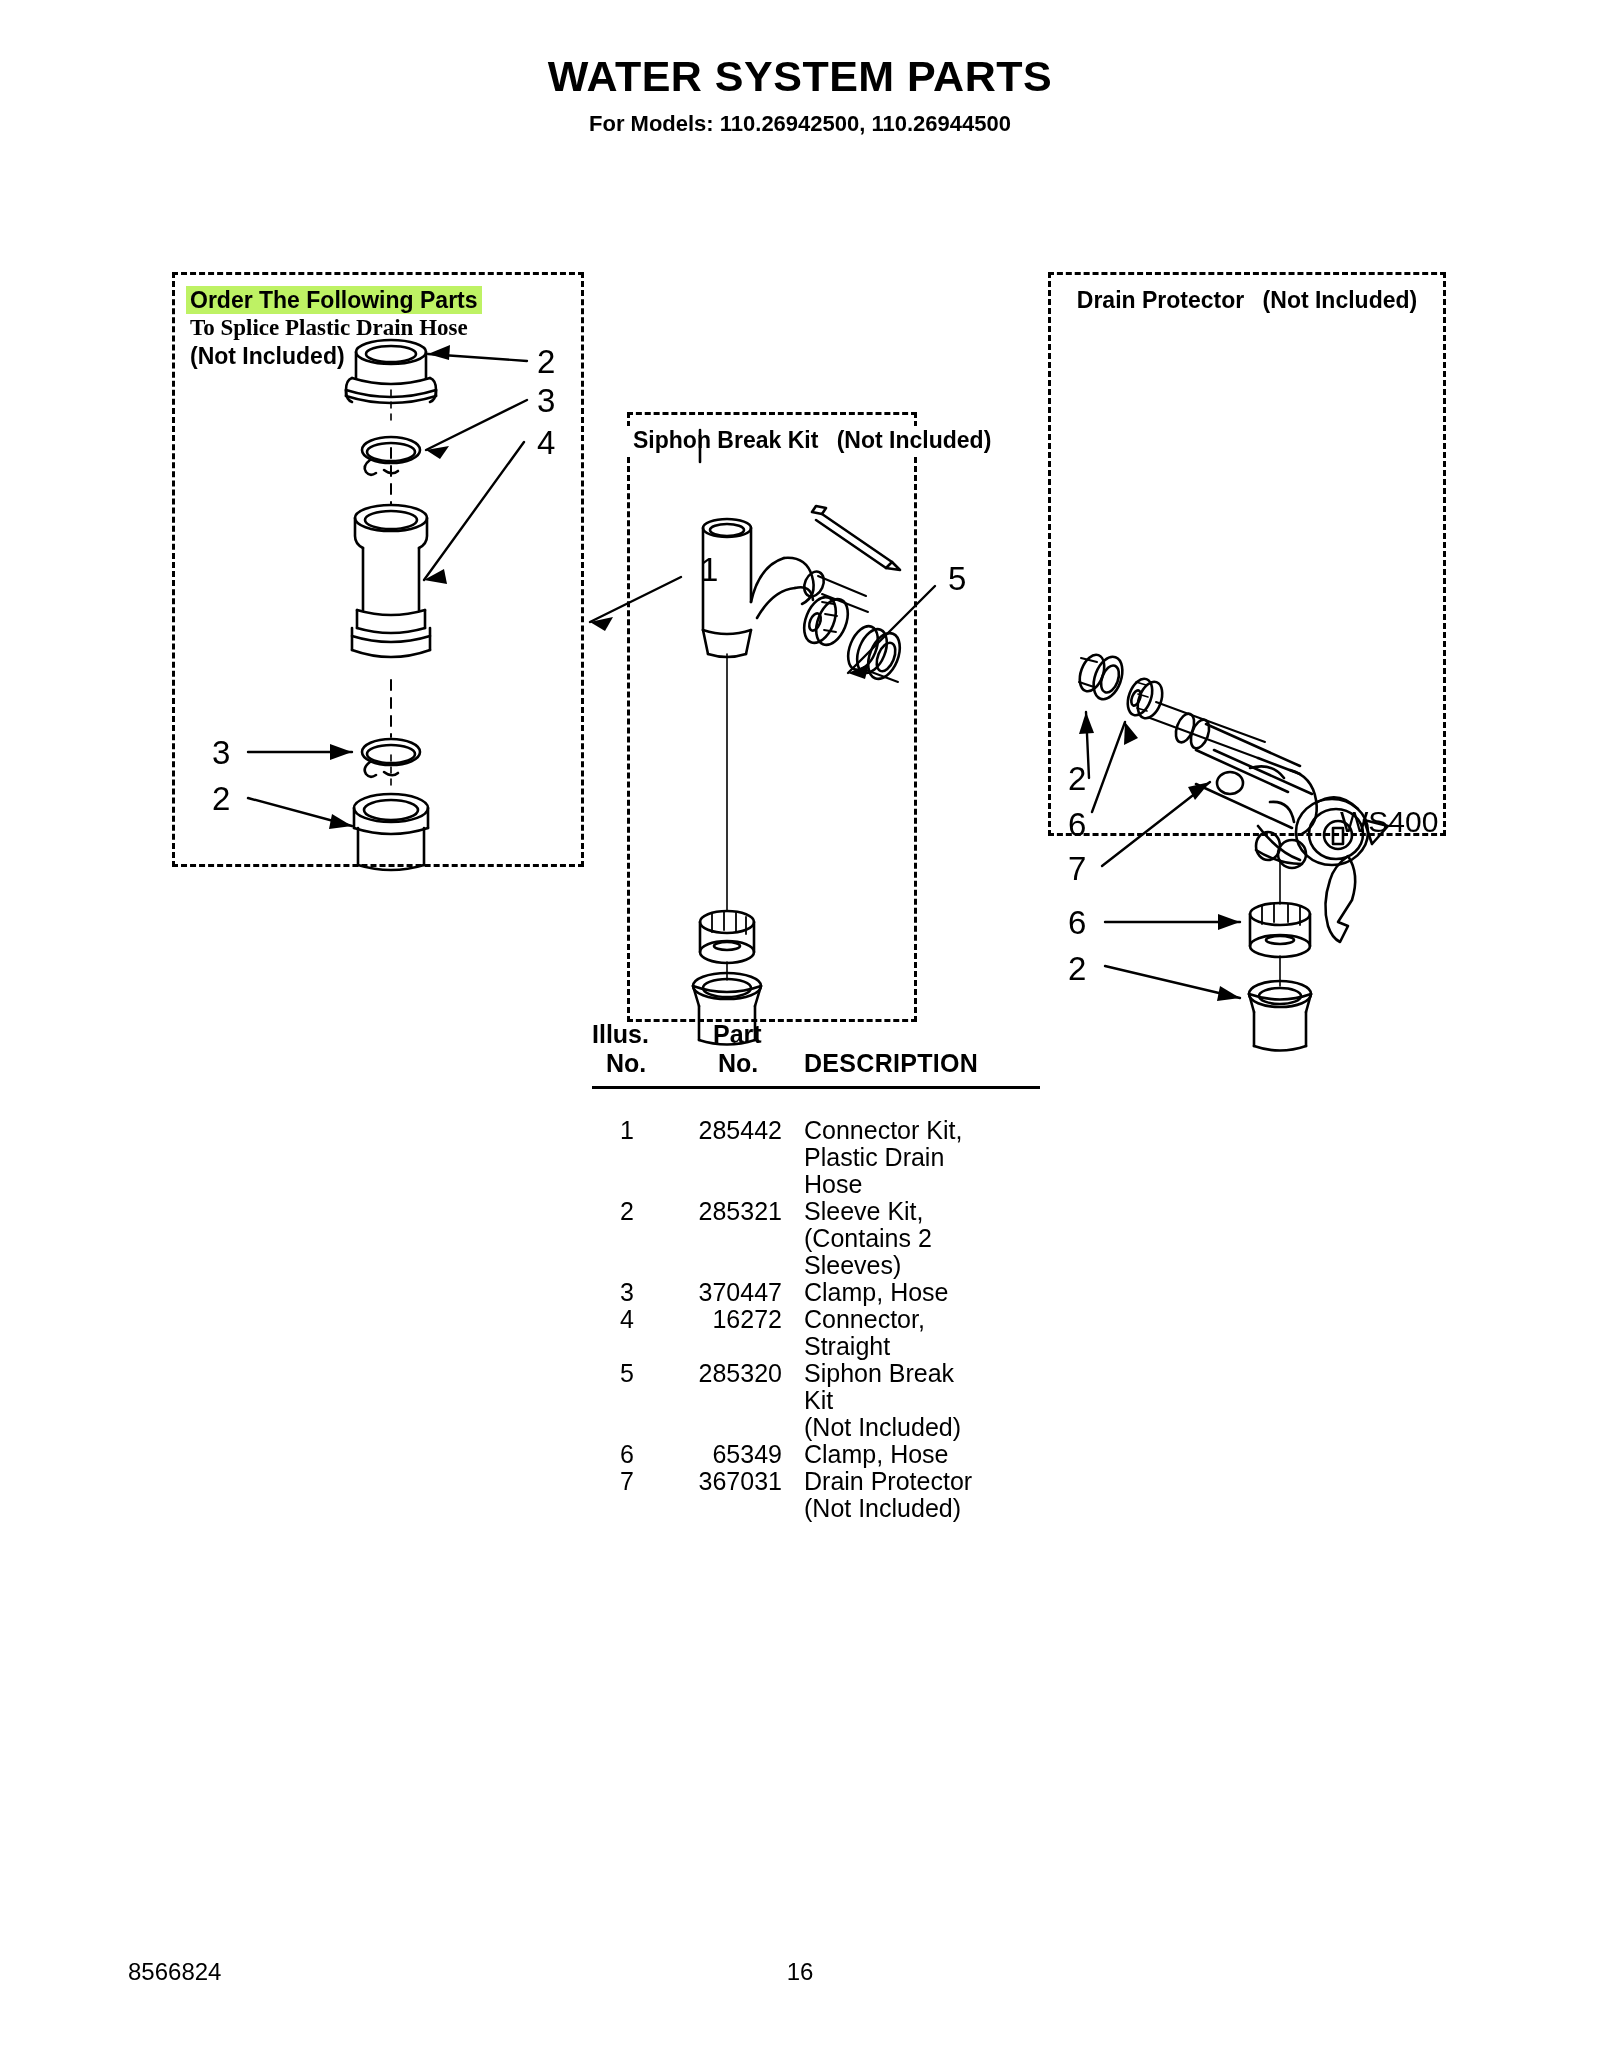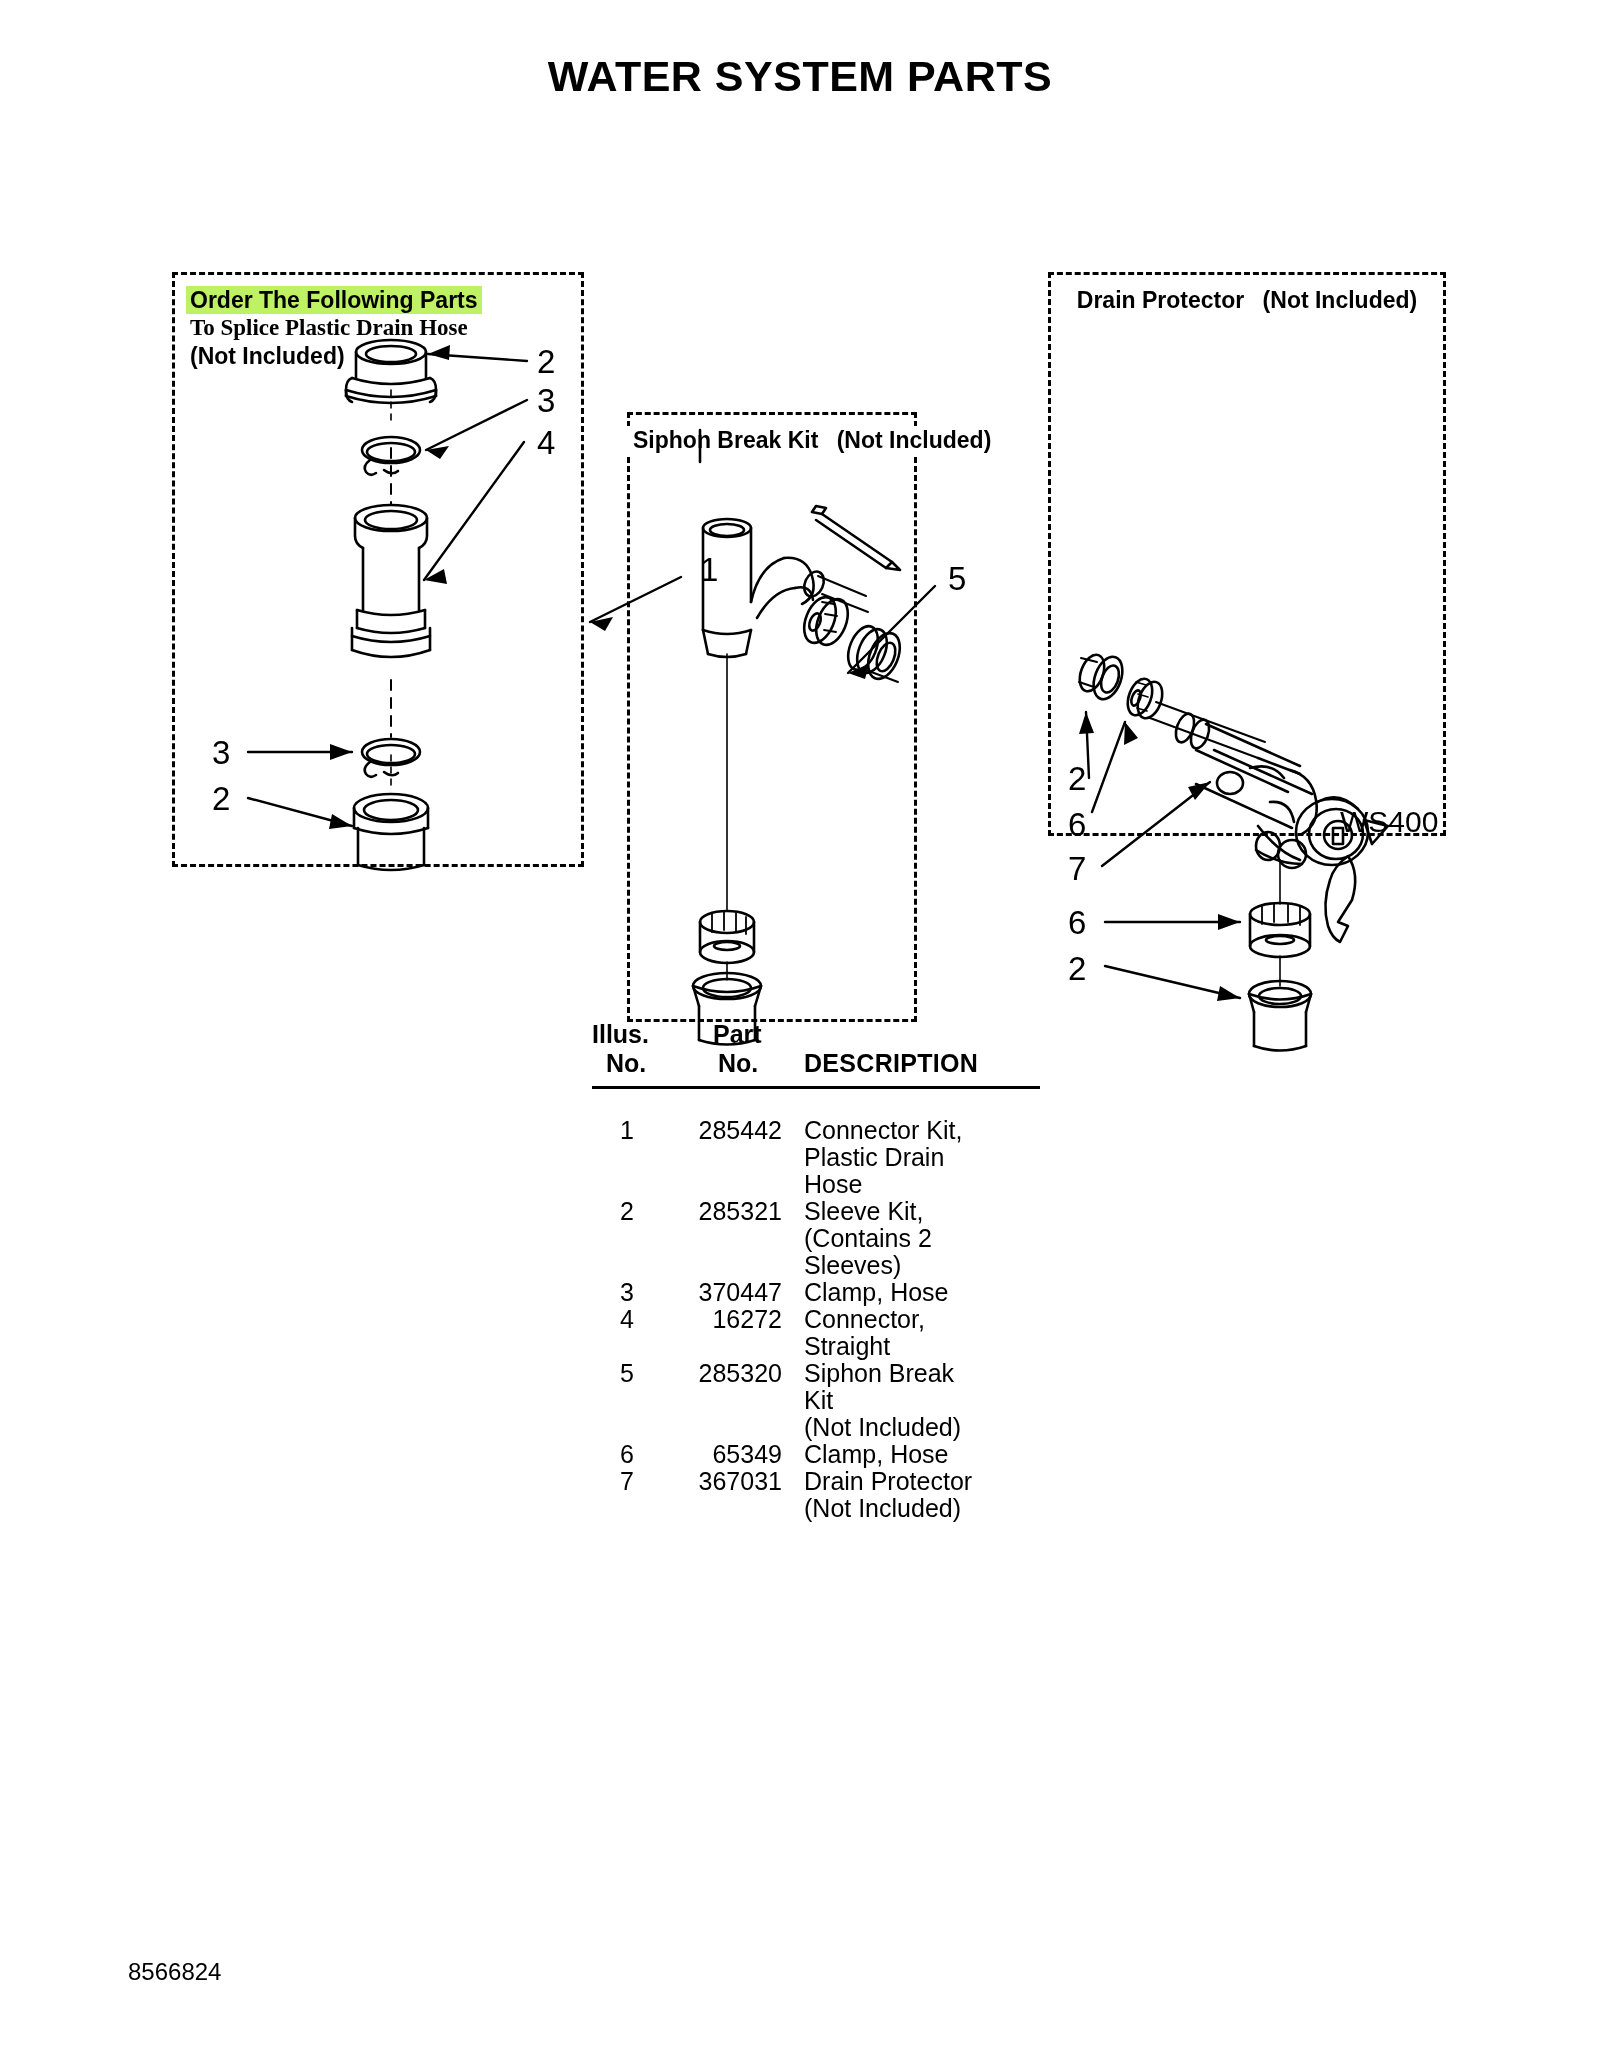--- a/index.html
+++ b/index.html
@@ -147,20 +147,21 @@
     font-size: 24px;
   }
   .footer-code { position: absolute; left: 128px; top: 0; }
   .footer-page { position: absolute; left: 0; top: 0; width: 1600px; text-align: center; }
 </style>
 </head>
 <body>
 
 <div class="page-header">
   <div class="doc-title">WATER SYSTEM PARTS</div>
+  <div class="doc-models">For Models: 110.26942500, 110.26944500</div>
 </div>
 
 <div class="diagram-area">
 
   <div class="dashed-box box-splice"></div>
   <div class="dashed-box box-siphon"></div>
   <div class="dashed-box box-drain"></div>
 
   <div class="box-title splice-title">
     <div style="background:#bef264;padding:0 4px;">Order The Following Parts</div>
@@ -493,13 +494,14 @@
       <div class="pt-row">
         <span class="pt-illus"></span>
         <span class="pt-part"></span>
         <span class="pt-desc">(Not Included)</span>
       </div>
     </div>
 </div>
 
 <div class="footer">
   <span class="footer-code">8566824</span>
+  <span class="footer-page">16</span>
 </div>
 
 </body></html>

